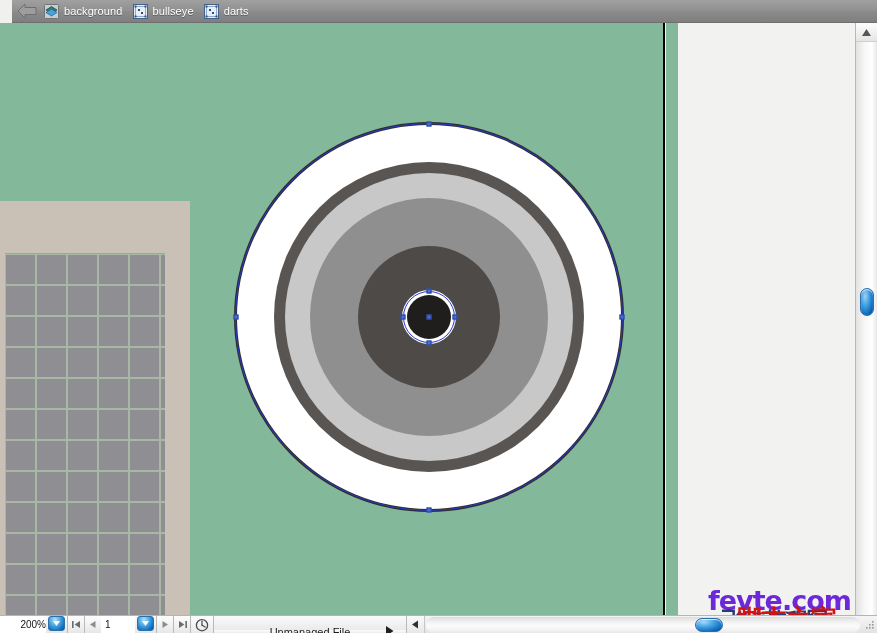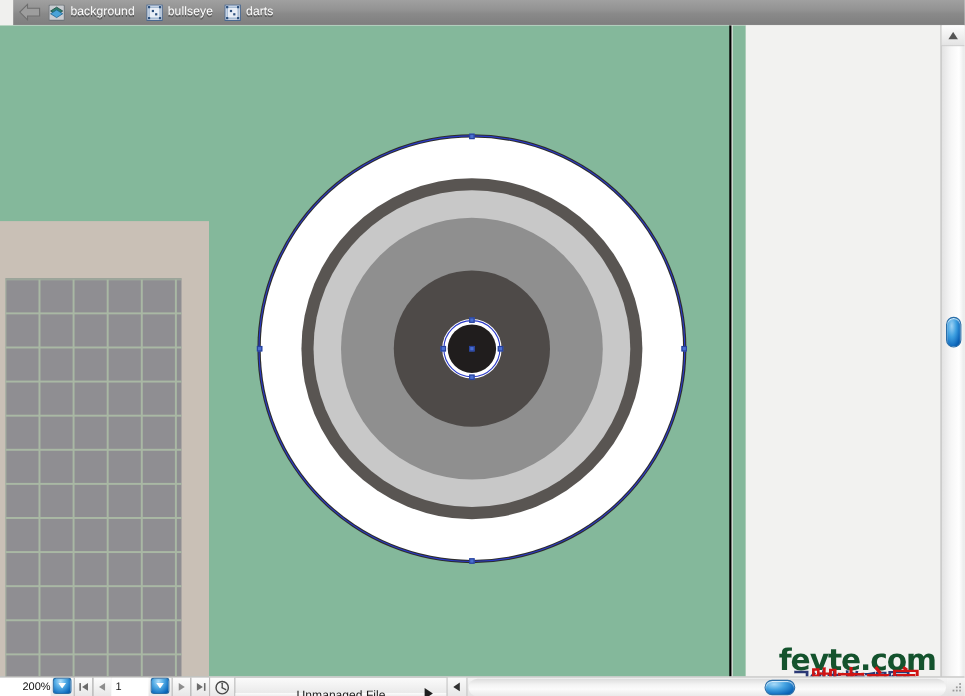--- a/index.html
+++ b/index.html
@@ -169,21 +169,21 @@
     left: 700px; top: 560px;
     width: 175px; height: 52px;
     pointer-events: none;
   }
   #wm-fevte {
     position: absolute;
     left: 8px; top: 2px;
     font-family: "DejaVu Sans", sans-serif;
     font-weight: bold;
     font-size: 27px;
-    color: #14532d;
+    color: #6d28d9;
     letter-spacing: -1px;
   }
   #wm-cn-blue {
     position: absolute;
     left: 22px; top: 22px;
     font-family: "DejaVu Sans", sans-serif;
     font-weight: bold;
     font-size: 23px;
     color: #1b2a6b;
     letter-spacing: -2px;

